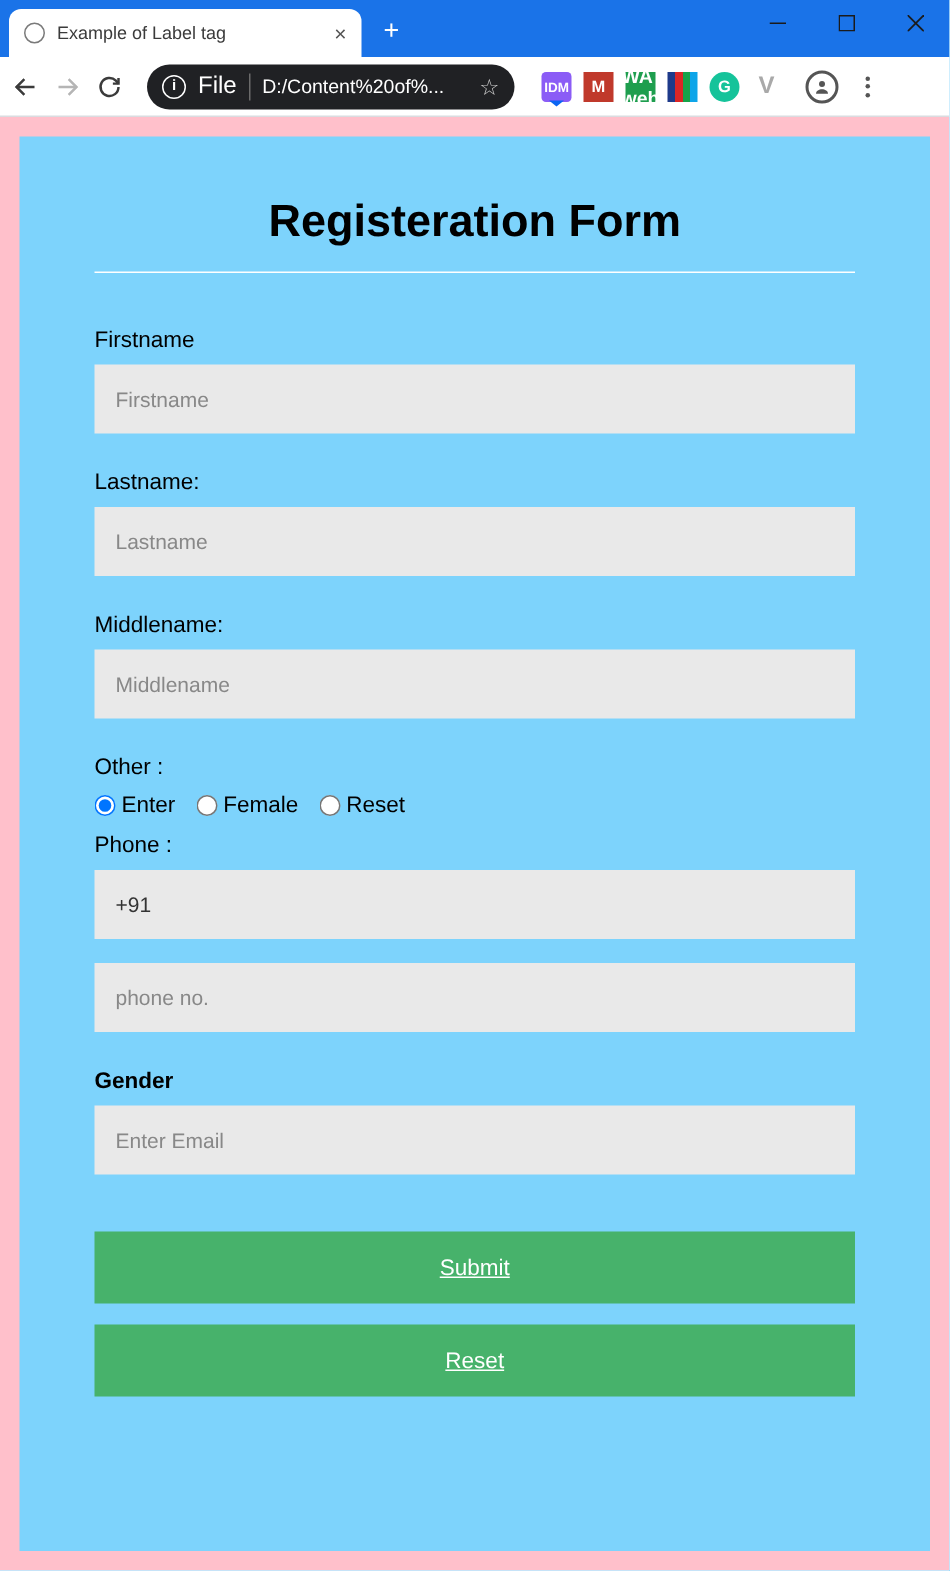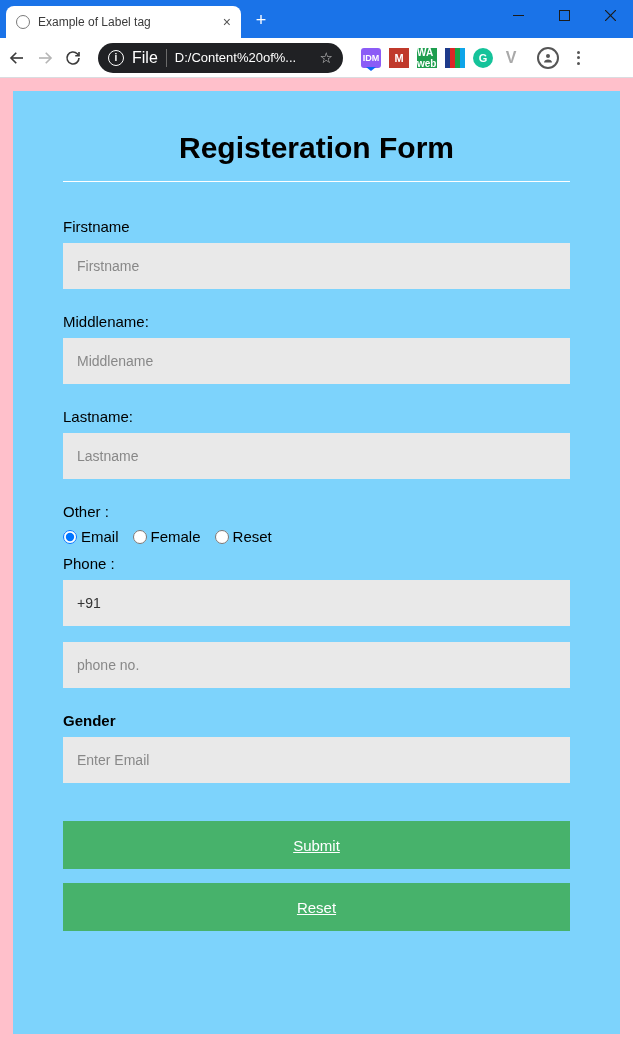--- a/index.html
+++ b/index.html
@@ -48,21 +48,21 @@
                     font-size: 10px; font-weight: bold; }
     .urlbox .divider { width: 1px; height: 18px; background: #6b6b6b; }
     .url-text { font-size: 13px; white-space: nowrap; overflow: hidden; }
     .star { color: #ccc; font-size: 15px; margin-left: auto; }
     .ext-row { display: flex; align-items: center; gap: 8px; margin-left: 8px; }
     .ext { width: 20px; height: 20px; display: flex; align-items: center; justify-content: center;
            font-size: 11px; font-weight: bold; }
     .ext.blue { background: #8b5cf6; color: #fff; border-radius: 3px; position: relative; font-size: 9px;}
     .ext.blue::after{content:"";position:absolute;bottom:-3px;left:5px;width:0;height:0;border-left:5px solid transparent;border-right:5px solid transparent;border-top:4px solid #0b65f3;}
     .ext.gmail { background: #c0392b; color: #fff; }
-    .ext.green { background: #1e9e4e; color: #fff; font-size: 10px; }
+    .ext.green { background: #1e9e4e; color: #fff; font-size: 13px; }
     .ext.stripes { background: linear-gradient(90deg,#1e3a8a 0 25%,#dc2626 0 50%,#16a34a 0 75%,#0ea5e9 0 100%); }
     .ext.grammarly { background: #15c39a; color: #fff; border-radius: 50%; }
     .ext.v { color: #a9a9a9; font-size: 16px; }
     .avatar { width: 22px; height: 22px; border: 2px solid #555; border-radius: 50%;
               display: flex; align-items: center; justify-content: center; margin-left: 6px;}
     .avatar svg { width: 12px; height: 12px; fill: #555;}
     .menu-dots { display: flex; flex-direction: column; gap: 2.5px; margin: 0 8px 0 8px;}
     .menu-dots span { width: 3px; height: 3px; background: #555; border-radius: 50%; }
 
     
@@ -174,35 +174,35 @@
     <div class="form-box">
       <h1 class="form-title">Registeration Form</h1>
       <div class="hr"></div>
 
       <div class="field">
         <label class="label">Firstname</label>
         <input class="input" type="text" placeholder="Firstname" style="">
       </div>
 
       <div class="field">
+        <label class="label">Lastname:</label>
+        <input class="input" type="text" placeholder="Lastname" style="">
+      </div>
+
+      <div class="field">
         <label class="label">Middlename:</label>
         <input class="input" type="text" placeholder="Middlename" style="">
-      </div>
-
-      <div class="field">
-        <label class="label">Lastname:</label>
-        <input class="input" type="text" placeholder="Lastname" style="">
       </div>
 
       <div style="margin-bottom:6px;">
         <label class="label">Other :</label>
         <div class="radio-row">
           <label class="radio-item">
             <input type="radio" name="g" checked="" style="">
-            <span>Email</span>
+            <span>Enter</span>
           </label>
           <label class="radio-item">
             <input type="radio" name="g" style="">
             <span>Female</span>
           </label>
           <label class="radio-item">
             <input type="radio" name="g" style="">
             <span>Reset</span>
           </label>
         </div>

